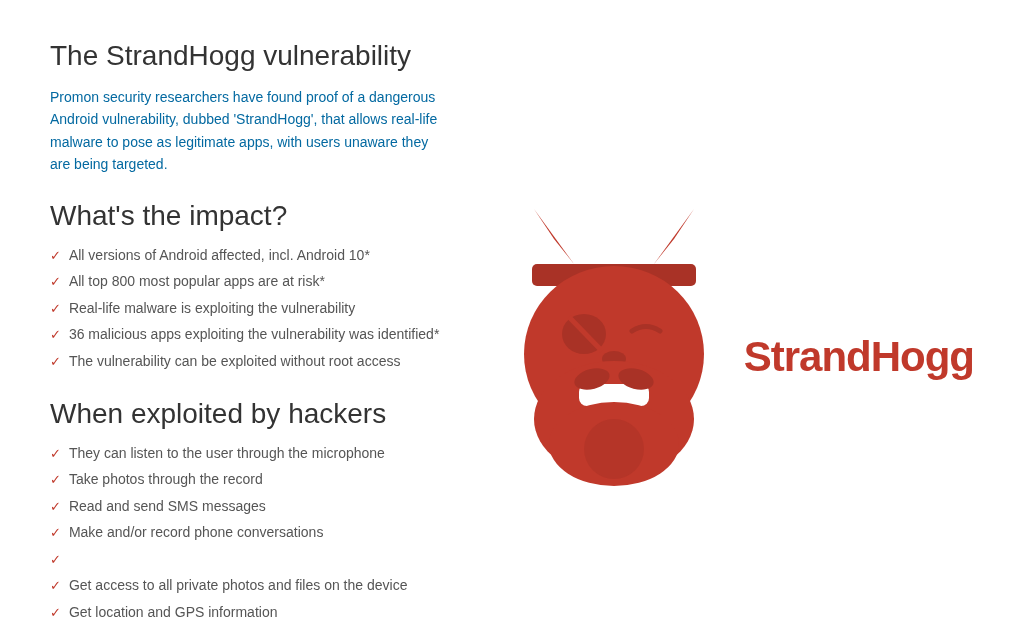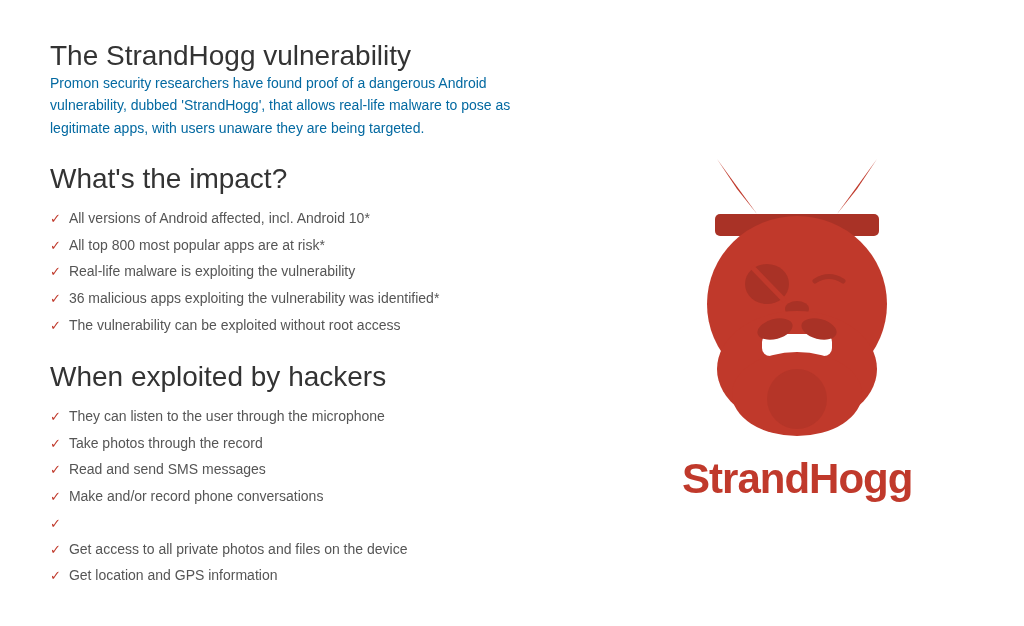--- a/index.html
+++ b/index.html
@@ -29,20 +29,21 @@
       display: flex;
       flex-direction: column;
       align-items: center;
       justify-content: center;
       padding-top: 10px;
     }
     h1 {
       font-size: 28px;
       font-weight: 400;
       color: #333;
+      margin-bottom: 14px;
     }
     .intro {
       font-size: 14px;
       color: #0369a1;
       line-height: 1.6;
       margin-bottom: 24px;
       max-width: 480px;
     }
     h2 {
       font-size: 28px;
@@ -72,21 +73,21 @@
     
     .brand-name {
       font-size: 42px;
       font-weight: 900;
       color: #c0392b;
       margin-top: 16px;
       letter-spacing: -1px;
     }
     .devil-container {
       display: flex;
-      flex-direction: column;
+      flex-direction: row;
       align-items: center;
     }
   </style>
 </head>
 <body>
 
 <div class="card">
 
   <div class="left-col">
     <h1>The StrandHogg vulnerability</h1>

